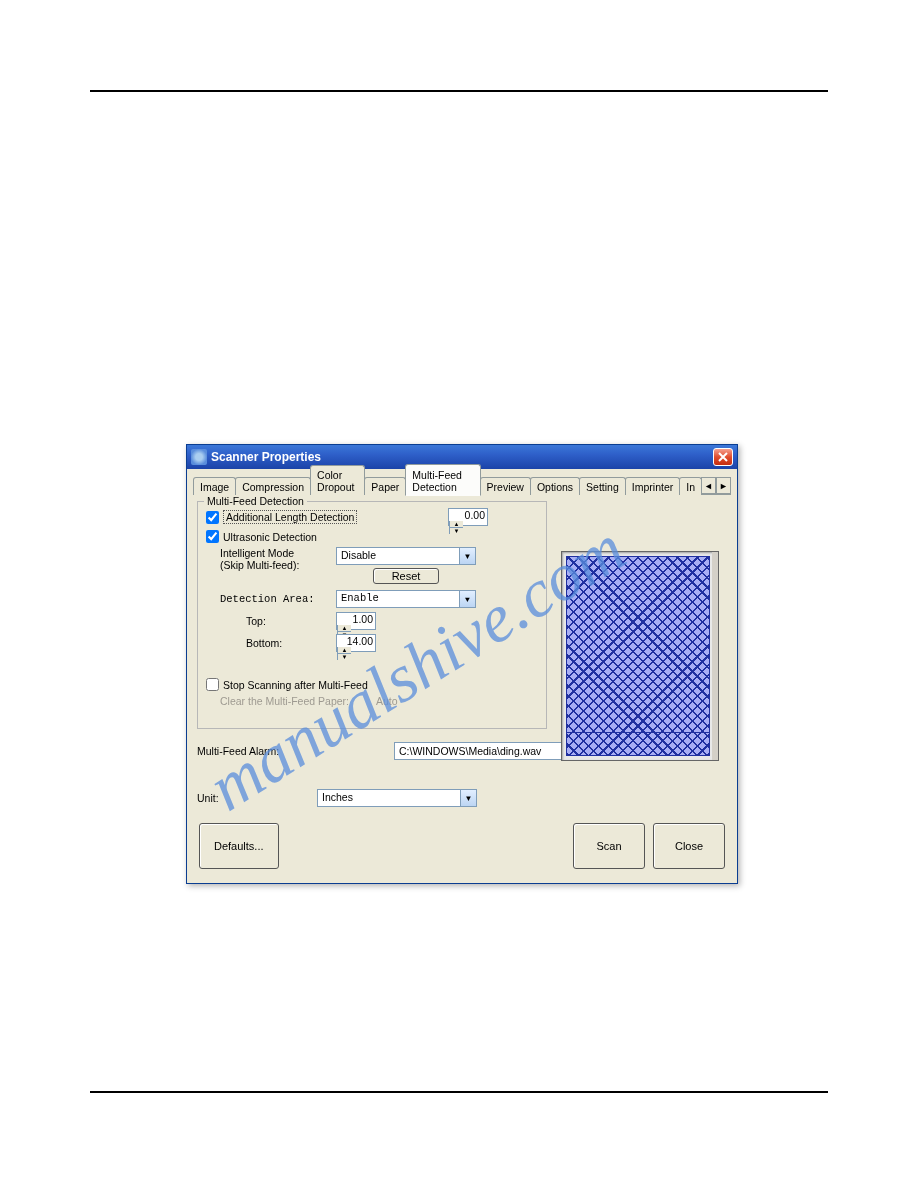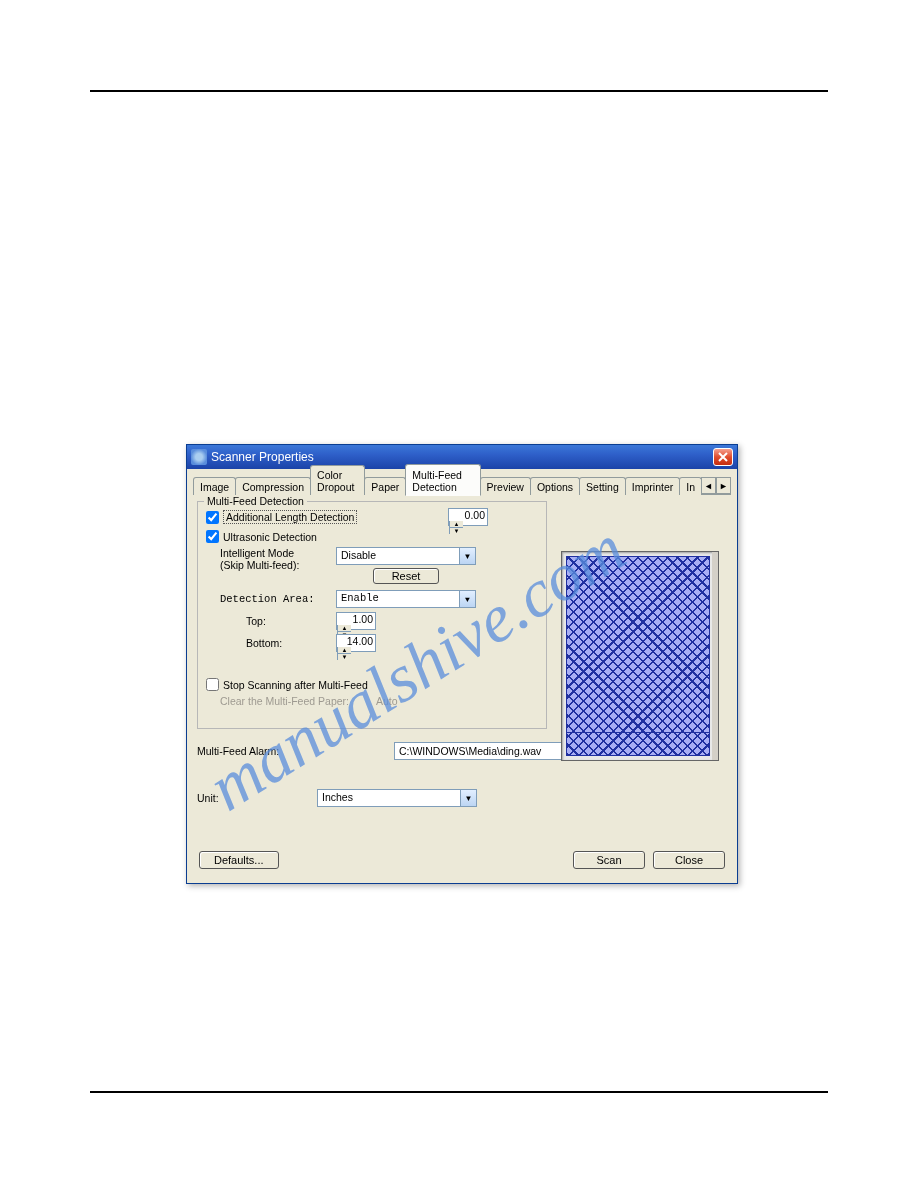--- a/index.html
+++ b/index.html
@@ -1,21 +1,21 @@
 <!DOCTYPE html>
 <html><head>
 <meta charset="utf-8">
 <style>
 * { box-sizing: border-box; margin: 0; padding: 0; }
 body { font-family: Tahoma, Arial, sans-serif; font-size: 11px; background: #fff; width: 918px; height: 1188px; position: relative; }
 .page-border-top { position: absolute; top: 90px; left: 90px; right: 90px; height: 2px; background: #000; }
 .page-border-bottom { position: absolute; bottom: 95px; left: 90px; right: 90px; height: 2px; background: #000; }
 .watermark { position: absolute; color: #5a8edc; font-size: 68px; font-style: italic; pointer-events: none; z-index: 100; opacity: 0.75; font-family: Georgia, serif; }
 .window { position: absolute; left: 186px; top: 444px; width: 552px; height: 440px; border: 1px solid #0a3d91; background: #ece9d8; box-shadow: 2px 2px 6px rgba(0,0,0,0.3); }
-.titlebar { height: 24px; background: linear-gradient(to bottom, #3b77d8 0%, #2e5fc9 40%, #1b43a8 100%); display: flex; align-items: center; padding: 0 4px; color: #fff; font-weight: normal; font-size: 12px; justify-content: flex-end; }
+.titlebar { height: 24px; background: linear-gradient(to bottom, #3b77d8 0%, #2e5fc9 40%, #1b43a8 100%); display: flex; align-items: center; padding: 0 4px; color: #fff; font-weight: bold; font-size: 12px; justify-content: flex-end; }
 .titlebar-icon { width: 16px; height: 16px; margin-right: 4px; background: radial-gradient(circle, #aacef0 30%, #5a8edc 70%); border-radius: 2px; }
 .titlebar-text { flex: 1; }
 .close-btn { width: 20px; height: 18px; background: linear-gradient(to bottom, #f5a08f, #e14e2e 50%, #c62d0f); border: 1px solid #fff; border-radius: 3px; display: flex; align-items: center; justify-content: center; cursor: pointer; }
 .close-btn svg { width: 10px; height: 10px; }
 .tabrow { display: flex; align-items: flex-end; margin: 6px 6px 0 6px; position: relative; height: 20px; border-bottom: 1px solid #919b9c; }
 .tab { padding: 3px 6px 2px 6px; font-size: 10.5px; background: #ece9d8; border: 1px solid #919b9c; border-bottom: none; border-radius: 3px 3px 0 0; margin-right: -1px; cursor: pointer; position: relative; top: 1px; color: #000; }
 .tab.active { background: #fcfcfa; z-index: 2; padding-top: 4px; top: 1px; border-bottom: 1px solid #fcfcfa; margin-bottom: -1px; }
 .tab-scroll { margin-left: auto; display: flex; gap: 0; }
 .tab-arrow { width: 15px; height: 17px; border: 1px solid #919b9c; background: #ece9d8; display: flex; align-items: center; justify-content: center; cursor: pointer; font-size: 9px; }
 .content { padding: 6px 10px; }
@@ -26,21 +26,21 @@
 .chk-label { font-size: 10.5px; }
 .dotted { border: 1px dotted #555; padding: 0 2px; }
 .spinner { display: inline-flex; border: 1px solid #7f9db9; background: #fff; height: 18px; flex-direction: column; }
 .spinner input { border: none; width: 38px; text-align: right; padding: 0 2px; font-size: 10.5px; outline: none; }
 .spinner-btns { display: flex; flex-direction: column; width: 14px; }
 .spinner-btns div { flex: 1; background: #ece9d8; border-left: 1px solid #7f9db9; display: flex; align-items: center; justify-content: center; font-size: 6px; cursor: pointer; }
 .spinner-btns div:first-child { border-bottom: 1px solid #7f9db9; }
 .combo { display: inline-flex; border: 1px solid #7f9db9; background: #fff; height: 18px; width: 140px; }
 .combo-text { flex: 1; padding: 1px 4px; font-size: 10.5px; }
 .combo-btn { width: 16px; background: linear-gradient(to bottom, #e2efff, #bcd5f3); border-left: 1px solid #7f9db9; display: flex; align-items: center; justify-content: center; cursor: pointer; font-size: 8px; }
-.btn { background: #ece9d8; border: 1px solid #555; border-radius: 3px; padding: 2px 14px; font-size: 11px; cursor: pointer; box-shadow: inset 1px 1px 0 #fff; }
+.btn { background: #ece9d8; border: 1px solid #555; border-radius: 3px; padding: 16px 14px; font-size: 11px; cursor: pointer; box-shadow: inset 1px 1px 0 #fff; }
 .btn-small { padding: 1px 18px; }
 .preview-pane { position: absolute; right: 18px; top: 56px; width: 158px; height: 210px; border: 1px solid #666; background: #e8e8e8; box-shadow: inset 1px 1px 2px rgba(0,0,0,0.3); }
 .crosshatch { position: absolute; top: 4px; left: 4px; right: 8px; bottom: 4px; background: 
   repeating-linear-gradient(45deg, #2030a0 0, #2030a0 1.5px, transparent 1.5px, transparent 7px),
   repeating-linear-gradient(-45deg, #2030a0 0, #2030a0 1.5px, transparent 1.5px, transparent 7px),
   #a8aef5;
   border: 1px solid #2030a0;
 }
 .crosshatch::after { content:''; position:absolute; left:0; right:0; bottom:22px; height:1px; background:#2030a0; }
 .scroll-v { position: absolute; right: 0; top: 0; bottom: 0; width: 6px; background: #d4d0c8; }

